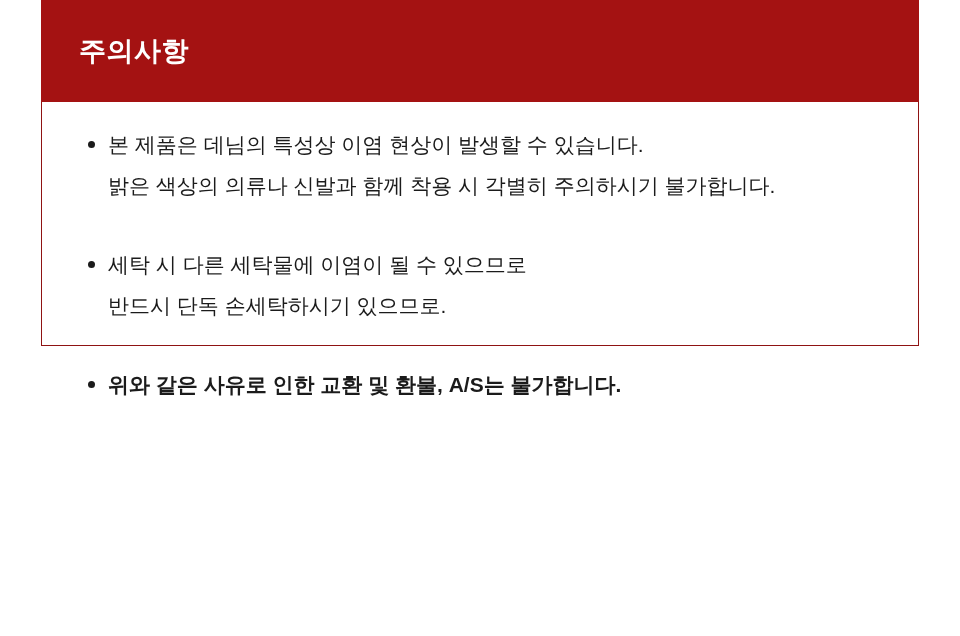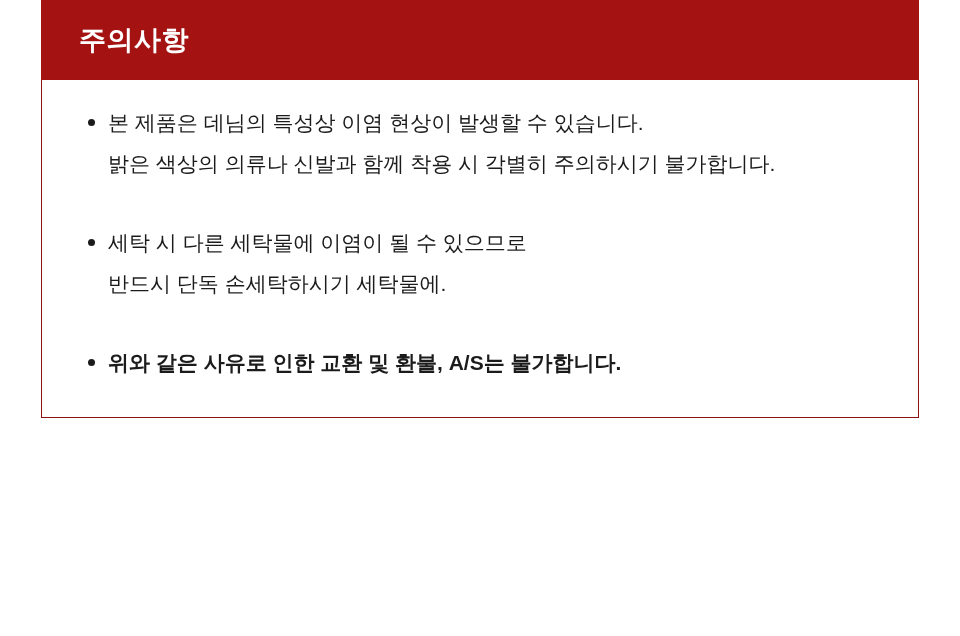--- a/index.html
+++ b/index.html
@@ -18,21 +18,21 @@
     position: absolute;
     left: 41px;
     top: 0px;
     width: 878px;           
     box-sizing: content-box;
   }
 
   
   .notice-header {
     background: #a41212;
-    height: 80px;
+    height: 102px;
     box-sizing: border-box;
     display: flex;
     align-items: center;
     padding-left: 37px;
     border-left: 1px solid #a41212;
     border-right: 1px solid #a41212;
   }
   .notice-title {
     color: #ffffff;
     font-size: 27px;
@@ -41,21 +41,21 @@
     line-height: 1;
     white-space: nowrap;
   }
 
   
   .notice-body {
     background: #ffffff;
     border-left: 1px solid #8f1313;
     border-right: 1px solid #8f1313;
     border-bottom: 1px solid #8f1313;
-    height: 338px;
+    height: 244px;
     box-sizing: border-box;
     padding: 0;
   }
 
   .bullet-list {
     list-style: none;
     margin: 0;
     padding: 0;
   }
 
@@ -101,21 +101,21 @@
 
       <li class="bullet-item item-0">
         <span class="bullet-dot"></span>
         <span class="bullet-line">본 제품은 데님의 특성상 이염 현상이 발생할 수 있습니다.</span>
         <span class="bullet-line">밝은 색상의 의류나 신발과 함께 착용 시 각별히 주의하시기 불가합니다.</span>
       </li>
 
       <li class="bullet-item item-1">
         <span class="bullet-dot"></span>
         <span class="bullet-line">세탁 시 다른 세탁물에 이염이 될 수 있으므로</span>
-        <span class="bullet-line">반드시 단독 손세탁하시기 세탁물에.</span>
+        <span class="bullet-line">반드시 단독 손세탁하시기 있으므로.</span>
       </li>
 
       <li class="bullet-item item-2">
         <span class="bullet-dot"></span>
         <span class="bullet-line">위와 같은 사유로 인한 교환 및 환불, A/S는 불가합니다.</span>
       </li>
 
     </ul>
   </div>
 

